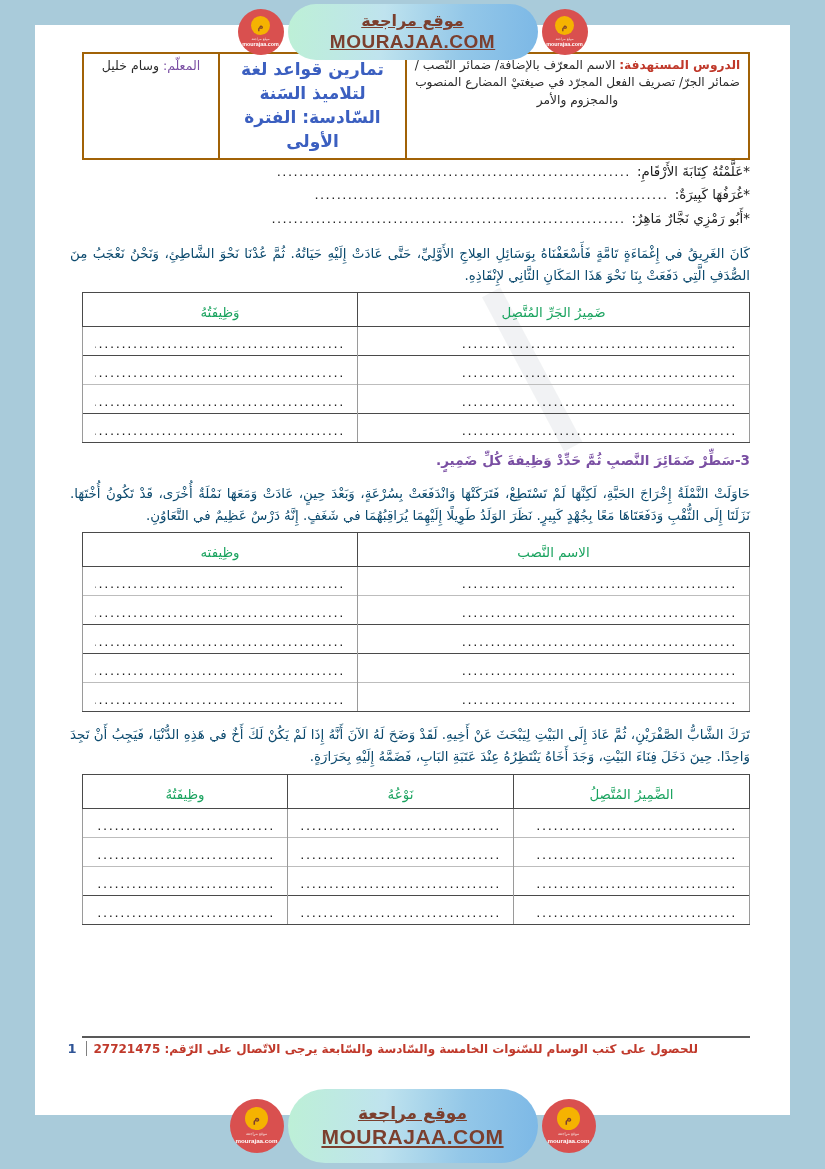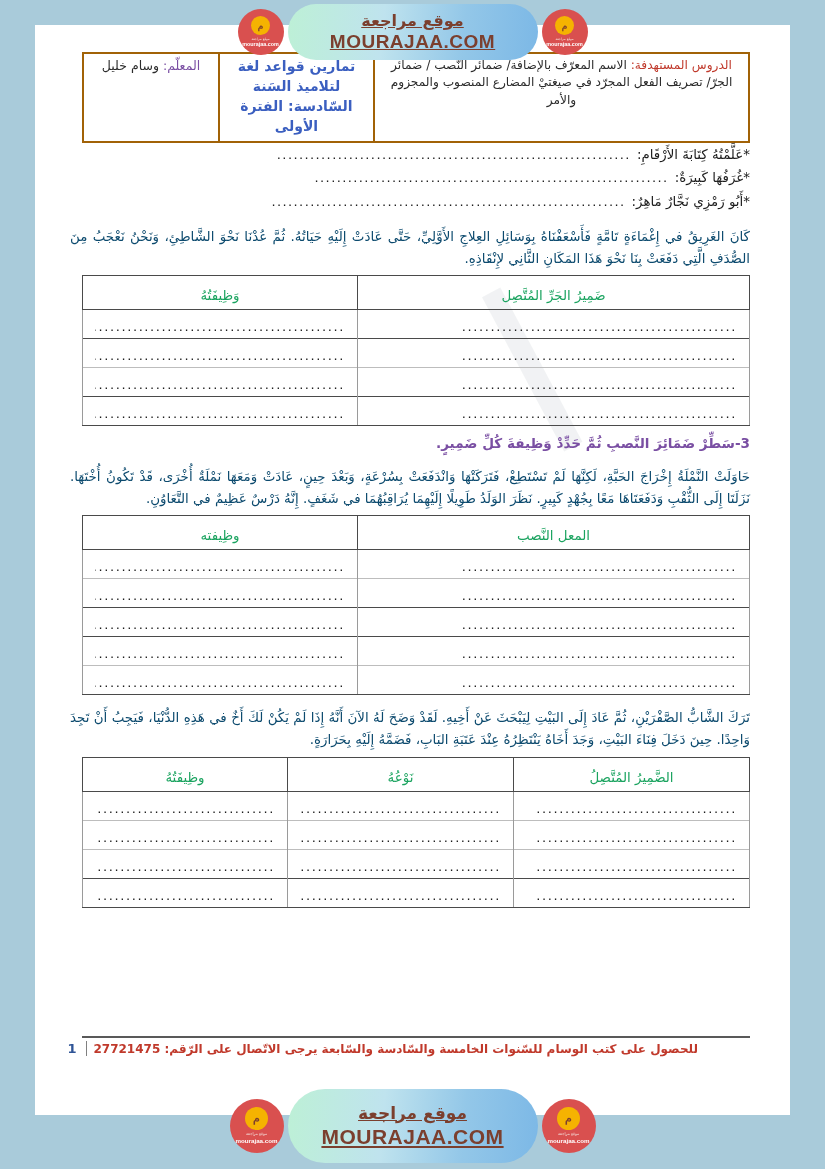--- a/index.html
+++ b/index.html
@@ -138,23 +138,23 @@
   }
   table.hdr td {
     border: 2px solid #a16207;
     vertical-align: top;
     padding: 3px 5px 4px 5px;
     text-align: center;
     line-height: 1.42;
   }
   .hdr-teacher { width: 136px; font-size: 12.5px; color: #2b2b2b; }
   .hdr-teacher .lbl { color: #7a4fa3; }
-  .hdr-subject { width: 155px; font-size: 14px; color: #3b5fc0; font-weight: bold; }
+  .hdr-subject { width: 187px; font-size: 17px; color: #3b5fc0; font-weight: bold; }
   .hdr-lessons { font-size: 12.2px; color: #2b2b2b; }
-  .hdr-lessons .lbl { color: #c0392b; font-weight: normal; }
+  .hdr-lessons .lbl { color: #c0392b; font-weight: bold; }
 
   
   .prompt {
     color: #7a4fa3;
     font-weight: bold;
     font-size: 13.6px;
     line-height: 1.5;
     margin: 7px 0 2px 0;
     text-align: right;
     direction: rtl;
@@ -365,21 +365,21 @@
             </td>
         </tr>
       </tbody>
     </table>
 
     <div class="prompt prompt-2">3-سَطِّرْ ضَمَائِرَ النَّصبِ ثُمَّ حَدِّدْ وَظِيفةَ كُلِّ ضَمِيرٍ.</div>
     <div class="passage">حَاوَلَتْ النَّمْلَةُ إِخْرَاجَ الحَبَّةِ، لَكِنَّهَا لَمْ تَسْتَطِعْ، فَتَرَكَتْهَا وَانْدَفَعَتْ بِسُرْعَةٍ، وَبَعْدَ حِينٍ، عَادَتْ وَمَعَهَا نَمْلَةٌ أُخْرَى، قَدْ تَكُونُ أُخْتَهَا. نَزَلَتَا إِلَى الثُّقْبِ وَدَفَعَتَاهَا مَعًا بِجُهْدٍ كَبِيرٍ. نَظَرَ الوَلَدُ طَوِيلًا إِلَيْهِمَا يُرَاقِبُهُمَا في شَغَفٍ. إِنَّهُ دَرْسٌ عَظِيمٌ في التَّعَاوُنِ.</div>
     <table class="ans">
       <thead>
         <tr>
-          <th style="width:392px">المعل النَّصب</th>
+          <th style="width:392px">الاسم النَّصب</th>
           <th>وظِيفته</th>
         </tr>
       </thead>
       <tbody>
         <tr class="solid">
           <td>
               <span class="dotline">................................................</span>
             </td>
           <td>
               <span class="dotline">................................................</span>

